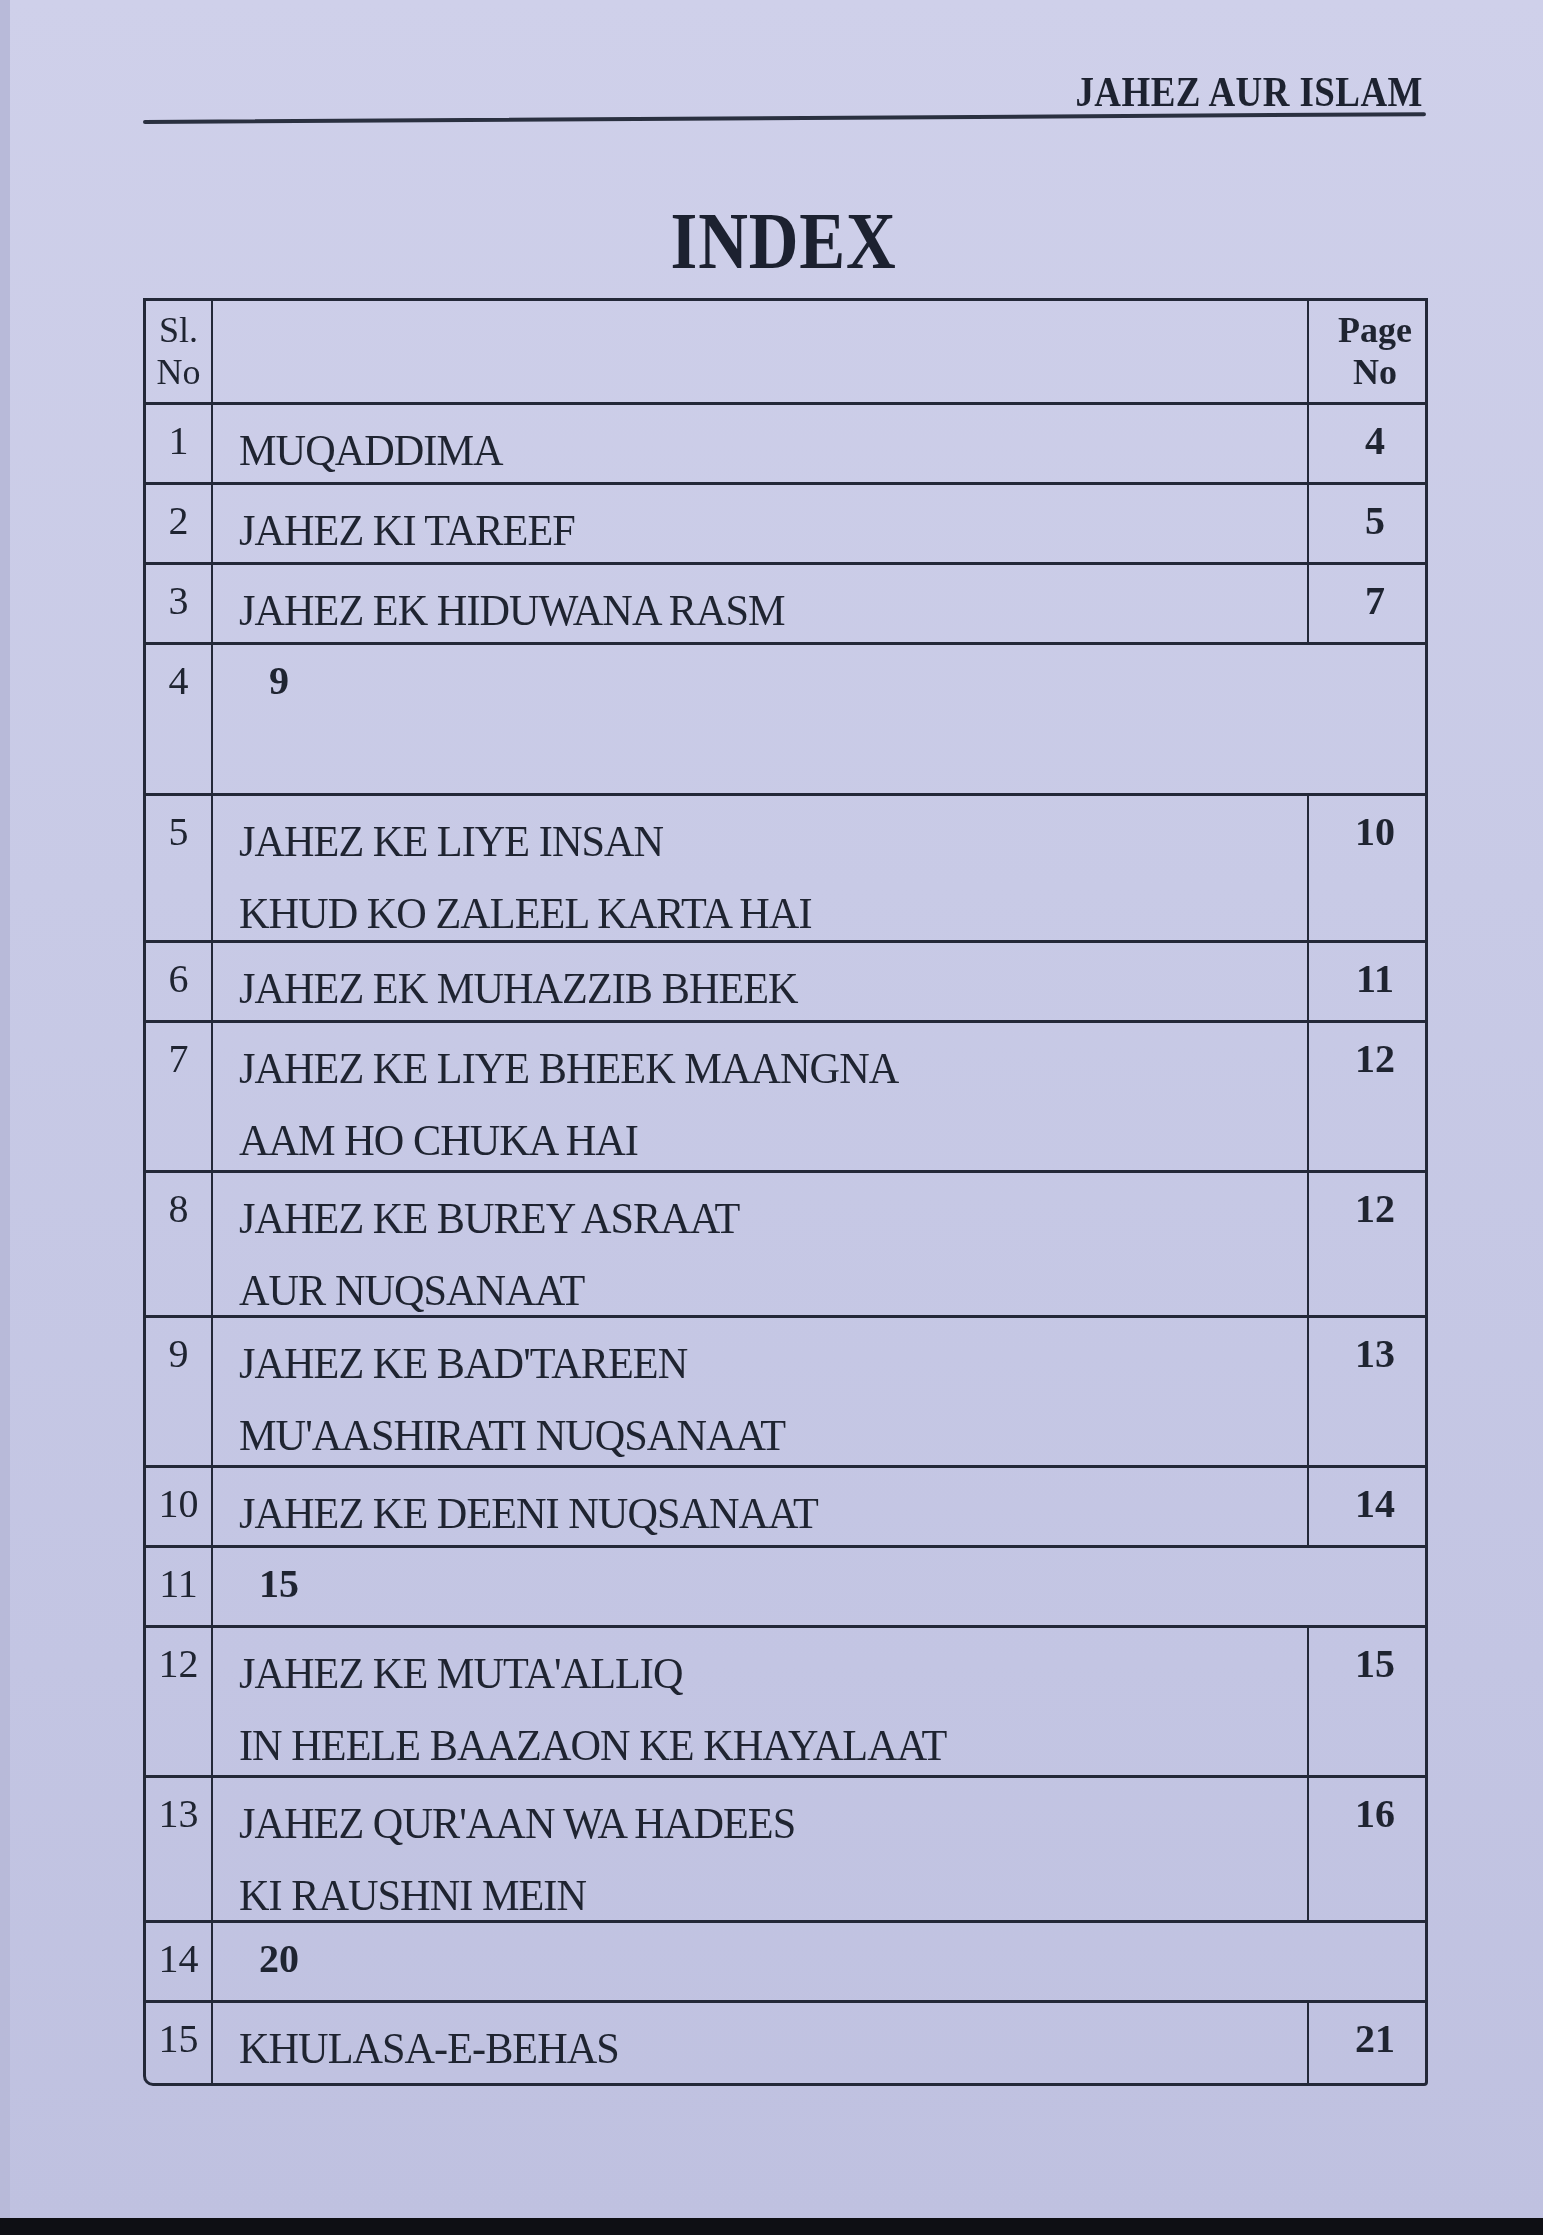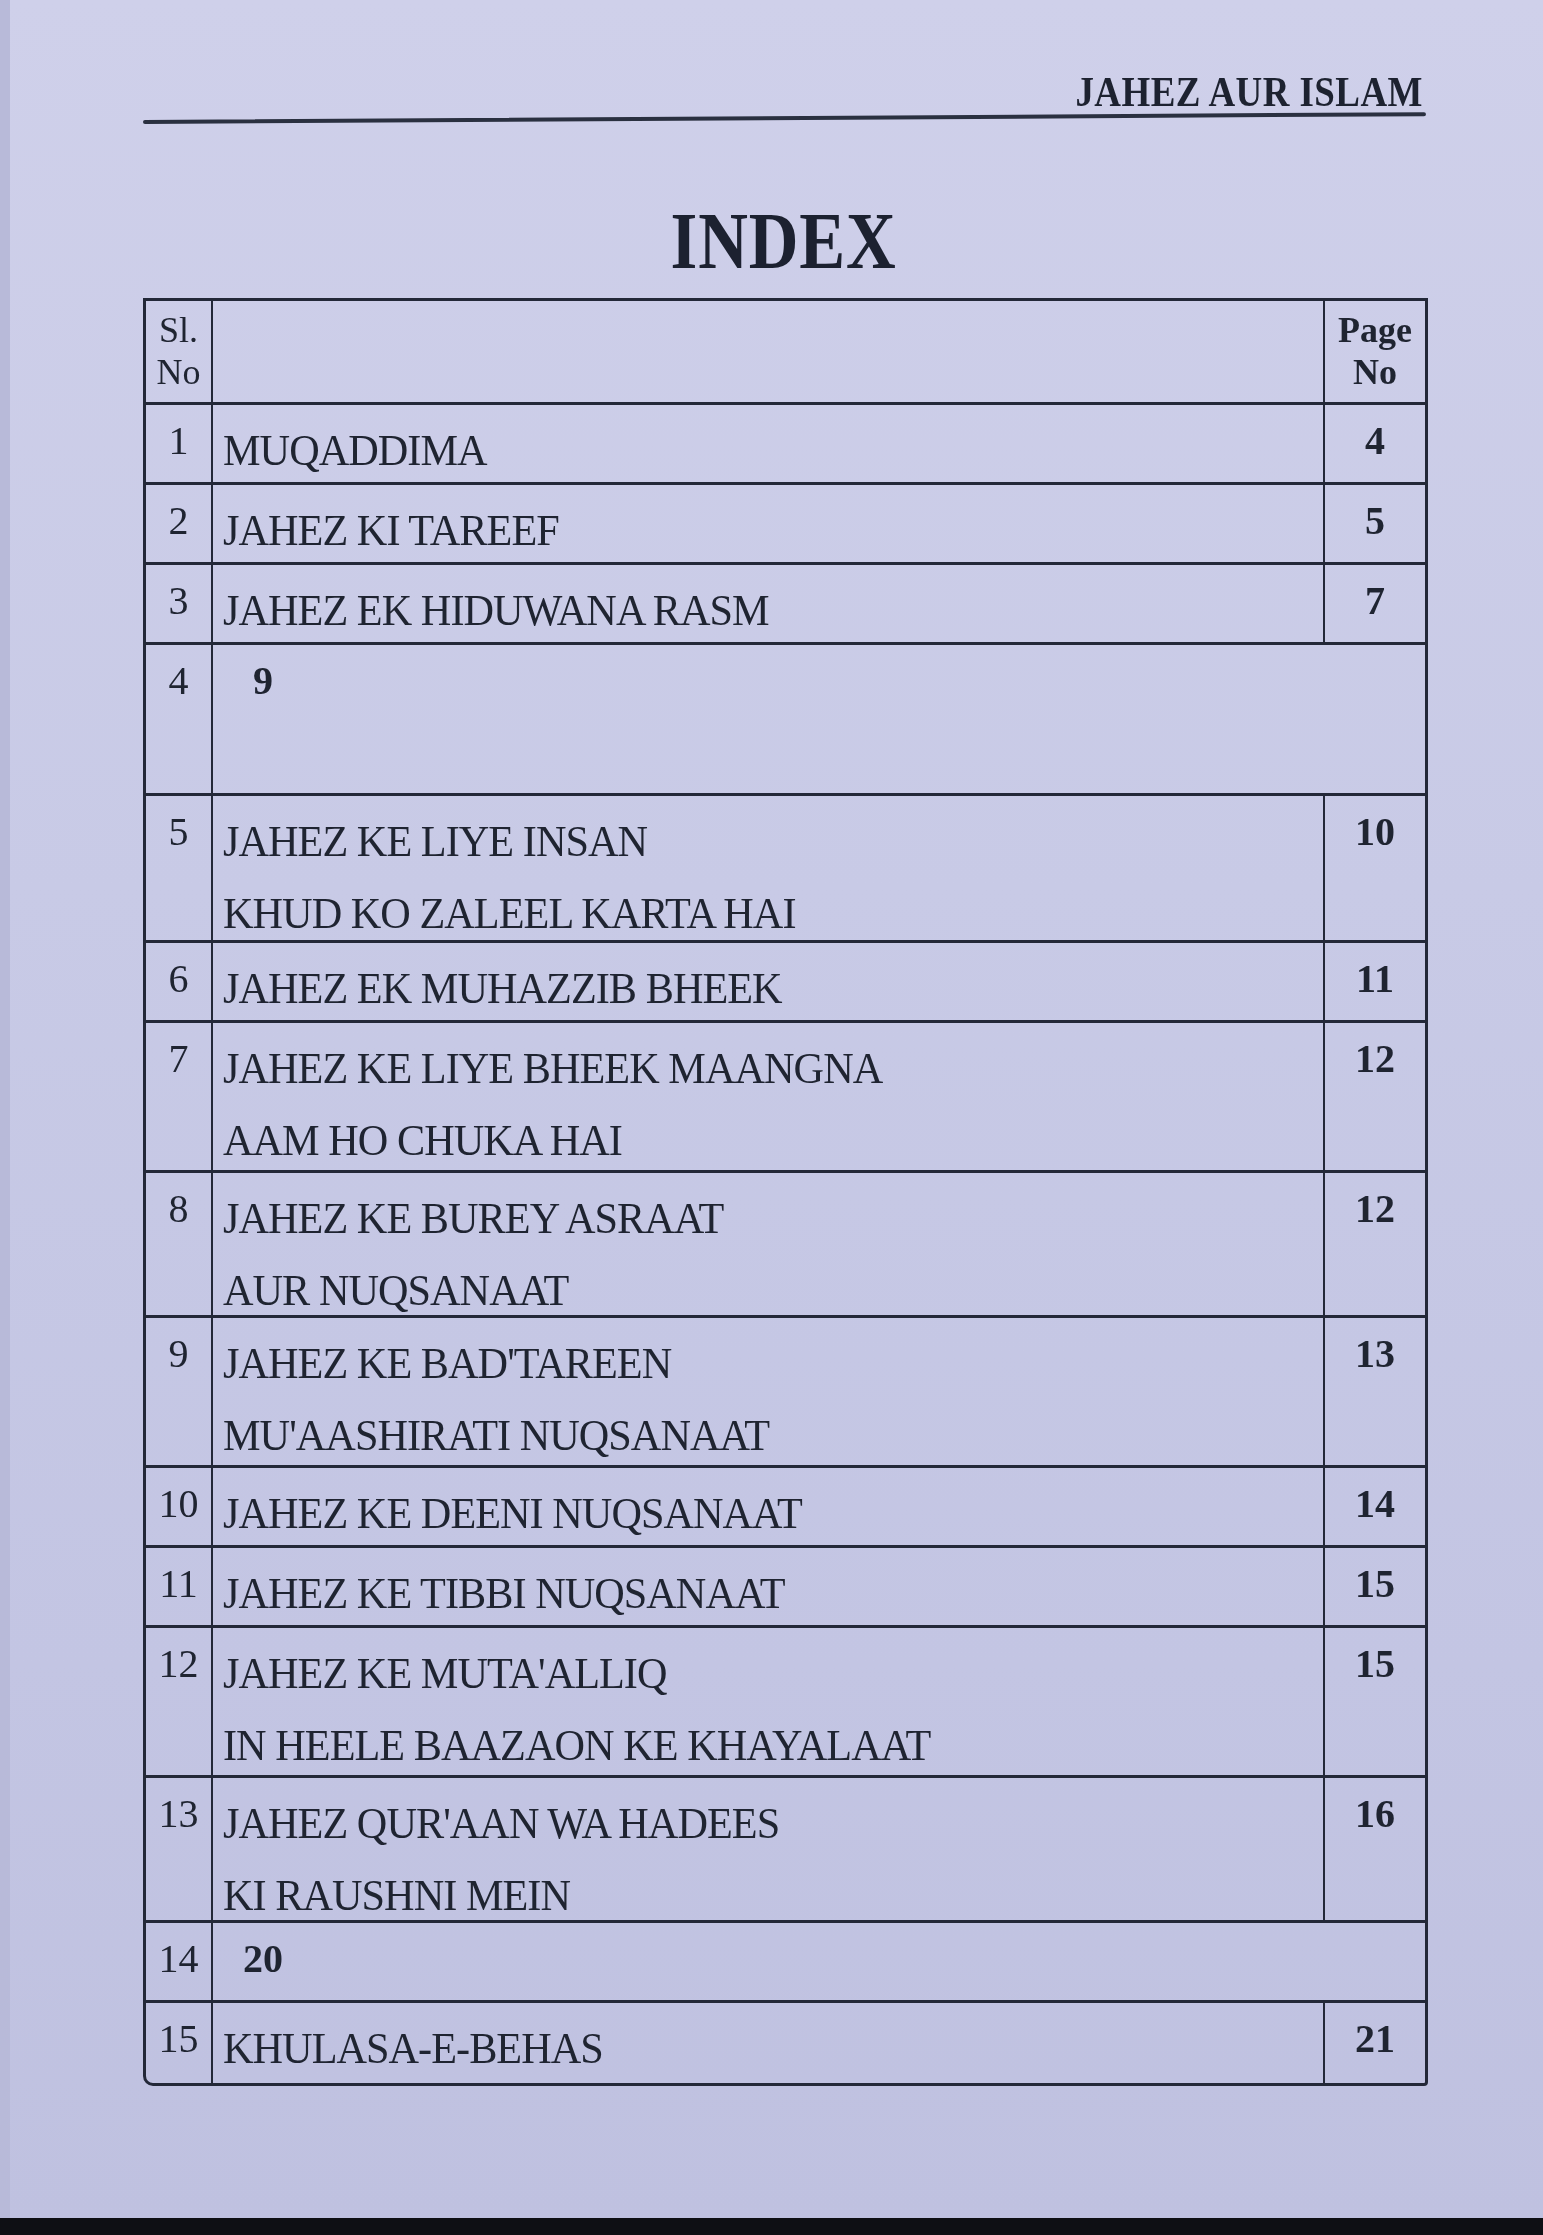--- a/index.html
+++ b/index.html
@@ -84,20 +84,21 @@
       top: 298px;
       width: 1285px;
       border: 3px solid #232838;
       box-sizing: border-box;
       border-radius: 0 0 4px 10px;
     }
     .toc-row {
       display: flex;
       border-bottom: 3px solid #232838;
       box-sizing: border-box;
+      gap: 16px;
     }
     .toc-row:last-child { border-bottom: none; }
     .cell-sl {
       width: 67px;
       border-right: 2px solid #232838;
       box-sizing: border-box;
       text-align: center;
       font-size: 40px;
       padding-top: 12px;
       flex-shrink: 0;
@@ -230,23 +231,20 @@
       </div>
       <div class="toc-row" style="height: 80px;">
         <div class="cell-sl">10</div>
         <div class="cell-title">
           <span class="line">JAHEZ KE DEENI NUQSANAAT</span>
         </div>
         <div class="cell-page">14</div>
       </div>
       <div class="toc-row" style="height: 80px;">
         <div class="cell-sl">11</div>
-        <div class="cell-title">
-          <span class="line">JAHEZ KE TIBBI NUQSANAAT</span>
-        </div>
         <div class="cell-page">15</div>
       </div>
       <div class="toc-row" style="height: 150px;">
         <div class="cell-sl">12</div>
         <div class="cell-title">
           <span class="line">JAHEZ KE MUTA'ALLIQ</span>
           <span class="line">IN HEELE BAAZAON KE KHAYALAAT</span>
         </div>
         <div class="cell-page">15</div>
       </div>

